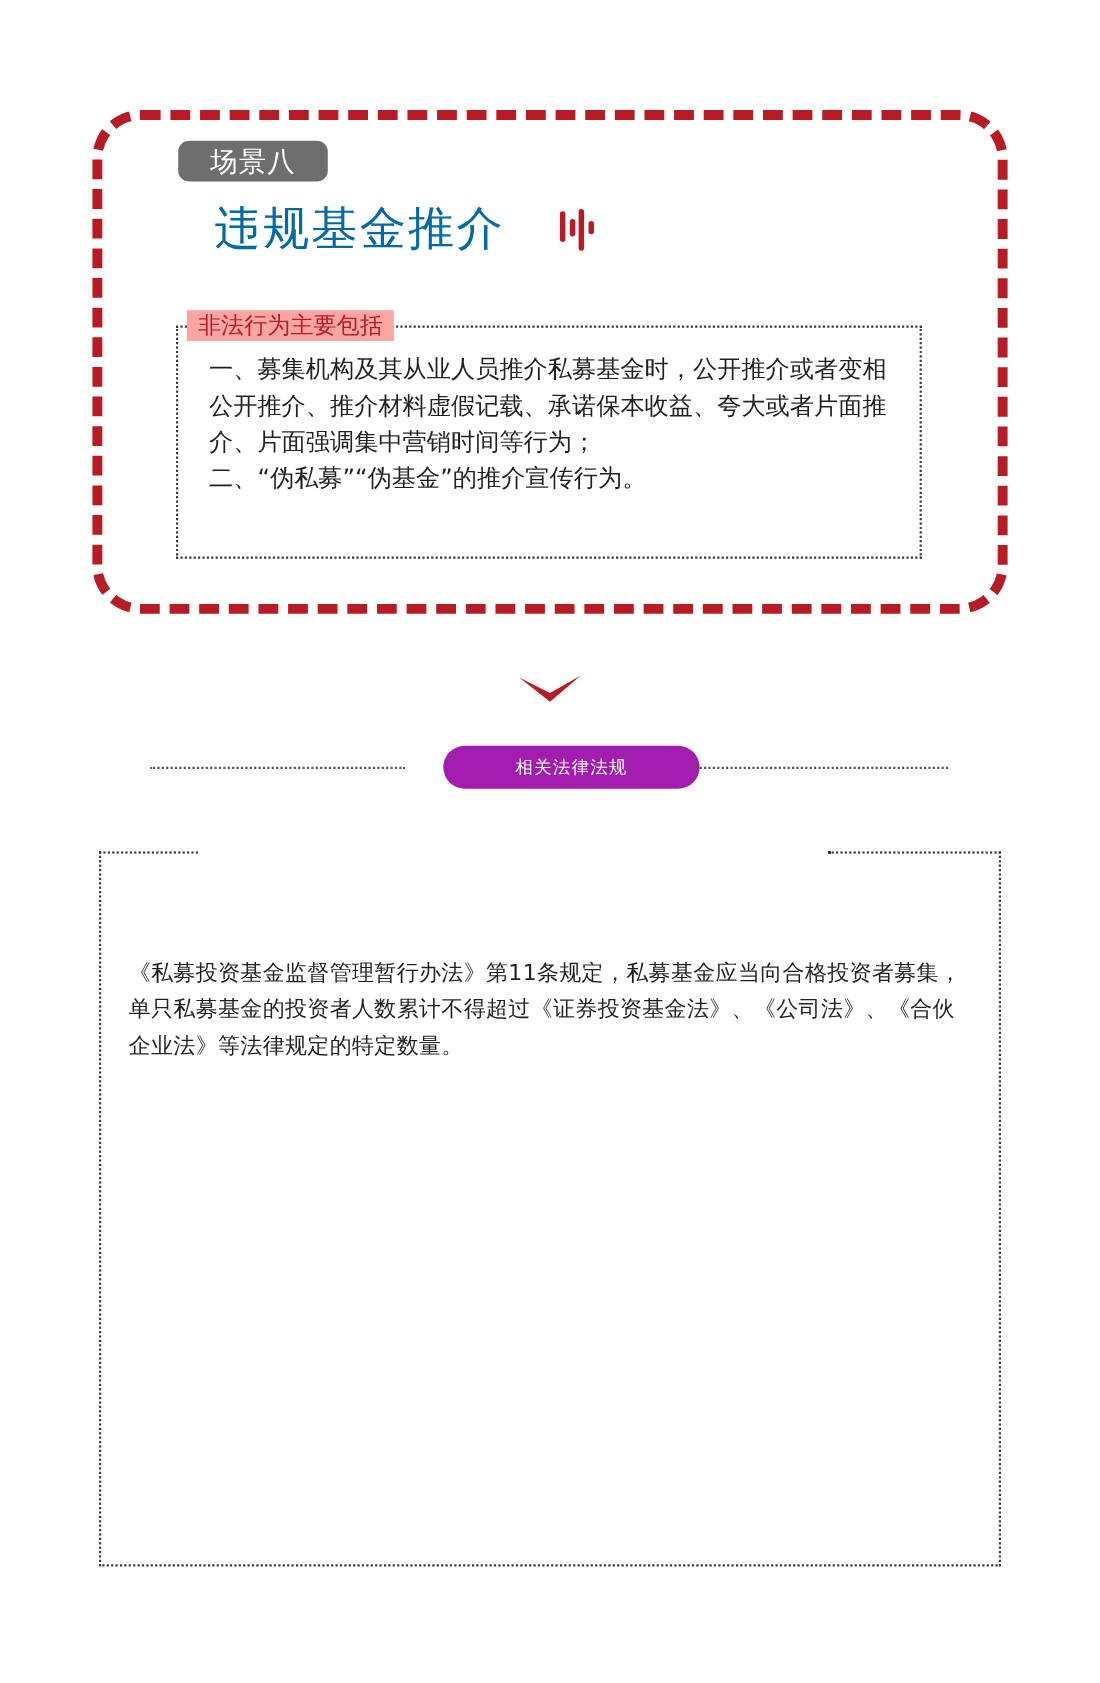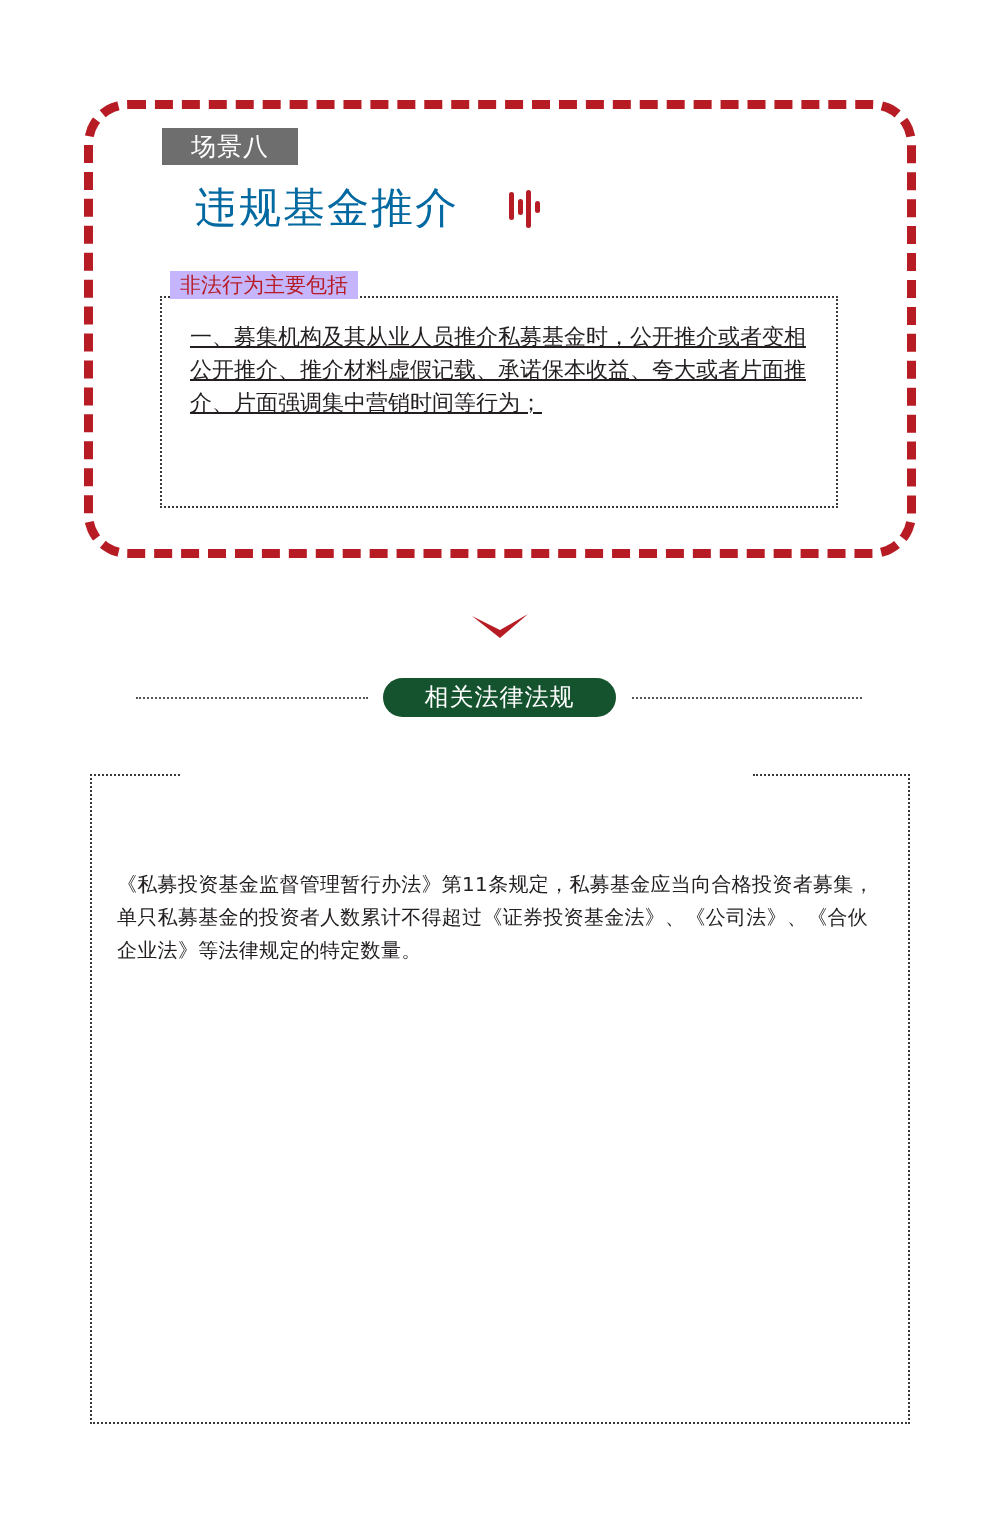--- a/index.html
+++ b/index.html
@@ -6,51 +6,50 @@
   body {
     width: 1000px; height: 1530px; background: #ffffff; position: relative; overflow: hidden;
     font-family: "DejaVu Sans", "Liberation Sans", sans-serif; color: #231f20;
   }
   .outer-frame {
     position: absolute; left: 84px; top: 100px; width: 832px; height: 458px;
     border: 9px dashed #b71c24; border-radius: 44px; box-sizing: border-box;
   }
   .scene-badge {
     position: absolute; left: 162px; top: 128px; width: 136px; height: 37px;
-    background: #6e6e6e; border-radius: 0; color: #fff; font-size: 25px;
+    background: #6e6e6e; border-radius: 10px; color: #fff; font-size: 25px;
     line-height: 37px; text-align: center; letter-spacing: 1px;
   }
   .scene-title {
     position: absolute; left: 195px; top: 180px; font-size: 42px; color: #0369a1;
     letter-spacing: 2px; line-height: 56px;
   }
   .wave-icon { position: absolute; left: 505px; top: 190px; width: 42px; height: 40px; }
   .inner-box {
     position: absolute; left: 160px; top: 296px; width: 678px; height: 212px;
     border: 2px dotted #3a3a3a; box-sizing: border-box;
   }
   .inner-label {
-    position: absolute; left: 170px; top: 271px; background: #c4b5fd; padding: 0 10px;
+    position: absolute; left: 170px; top: 282px; background: #fca5a5; padding: 0 10px;
     color: #b71c24; font-size: 21px; line-height: 28px;
   }
   .inner-text {
     position: absolute; left: 190px; top: 320px; width: 630px; font-size: 22px; line-height: 33px;
     color: #231f20;
-    text-decoration: underline;
   }
   .inner-text p { margin: 0; }
   .chevron { position: absolute; left: 472px; top: 612px; width: 56px; height: 28px; }
   .divider-line {
     position: absolute; top: 697px; height: 0; border-top: 2px dotted #555;
   }
   .divider-left { left: 136px; width: 232px; }
   .divider-right { left: 632px; width: 230px; }
   .section-pill {
-    position: absolute; left: 383px; top: 678px; width: 233px; height: 39px;
-    background: #14532d; border-radius: 20px; color: #fff; font-size: 24px; line-height: 39px;
+    position: absolute; left: 403px; top: 678px; width: 233px; height: 39px;
+    background: #a21caf; border-radius: 20px; color: #fff; font-size: 16px; line-height: 39px;
     text-align: center; letter-spacing: 1px;
   }
   .law-box {
     position: absolute; left: 90px; top: 774px; width: 820px; height: 650px;
     border-left: 2px dotted #3a3a3a; border-right: 2px dotted #3a3a3a; border-bottom: 2px dotted #3a3a3a;
     box-sizing: border-box;
   }
   .law-top { position: absolute; top: 774px; height: 0; border-top: 2px dotted #3a3a3a; }
   .law-top-left { left: 90px; width: 90px; }
   .law-top-right { left: 753px; width: 157px; }
@@ -73,20 +72,21 @@
   <rect x="4" y="2" width="5" height="28" rx="2.5" fill="#b71c24"></rect>
   <rect x="13" y="9" width="5" height="16" rx="2.5" fill="#b71c24"></rect>
   <rect x="21" y="0" width="5" height="38" rx="2.5" fill="#b71c24"></rect>
   <rect x="30" y="11" width="5" height="12" rx="2.5" fill="#b71c24"></rect>
 </svg>
 
 <div class="inner-box"></div>
 <div class="inner-label">非法行为主要包括</div>
 <div class="inner-text">
   <p>一、募集机构及其从业人员推介私募基金时，公开推介或者变相公开推介、推介材料虚假记载、承诺保本收益、夸大或者片面推介、片面强调集中营销时间等行为；</p>
+  <p>二、“伪私募”“伪基金”的推介宣传行为。</p>
 </div>
 
 <svg class="chevron" viewBox="0 0 56 28">
   <path d="M0 4 L28 26 L56 2 L28 18 Z" fill="#b71c24"></path>
 </svg>
 
 <div class="divider-line divider-left"></div>
 <div class="section-pill">相关法律法规</div>
 <div class="divider-line divider-right"></div>
 

